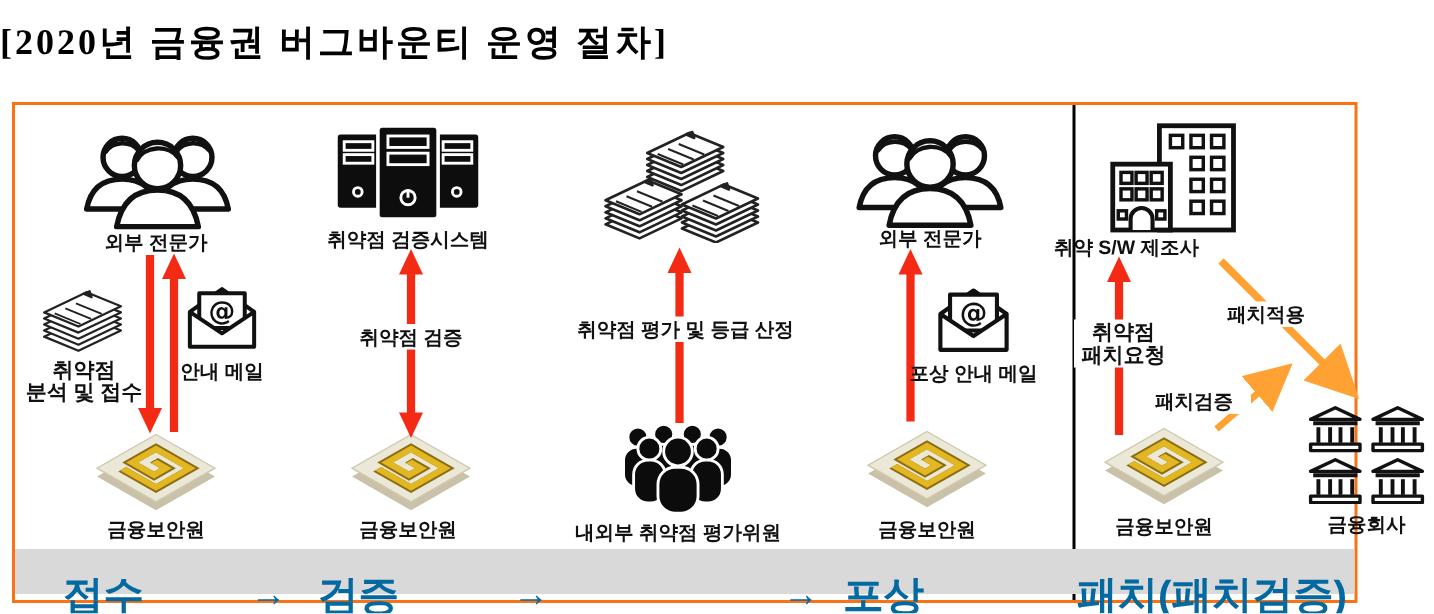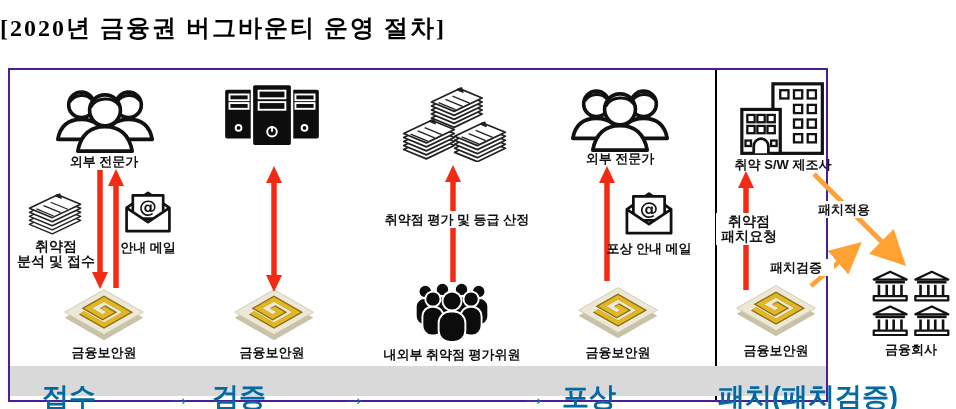--- a/index.html
+++ b/index.html
@@ -1,22 +1,22 @@
 <!DOCTYPE html>
 <html><head>
 <meta charset="utf-8">
 <style>
   html,body{margin:0;padding:0;background:#fff;}
   .page{position:relative;width:956px;height:409px;background:#fff;overflow:hidden;
         font-family:"Liberation Sans",sans-serif;}
   .title{position:absolute;top:12px;left:0;width:956px;
          font-family:"Liberation Serif",serif;font-weight:700;font-size:24px;
          letter-spacing:2px;color:#000;}
-  .frame{position:absolute;left:8px;top:68px;width:820px;height:334px;
-         border:2px solid #4c1d95;box-sizing:border-box;}
+  .frame{position:absolute;left:8px;top:68px;width:897px;height:334px;
+         border:2px solid #f97316;box-sizing:border-box;}
   .divider{position:absolute;left:705px;top:0;width:2px;height:100%;background:#000;}
   .band{position:absolute;left:0;top:296px;width:100%;height:30px;background:#d9d9d9;}
   .band span{position:absolute;top:0;height:30px;line-height:30px;text-align:left;
              font-weight:700;font-size:27px;color:#0369a1;white-space:nowrap;margin-top:16px;}
   .band .flowarrow{font-size:24px;font-weight:400;}
   .lbl{position:absolute;text-align:center;font-weight:700;font-size:13px;color:#111;
        line-height:15px;white-space:nowrap;z-index:3;}
   .lbl.small{font-size:14px;}
   .lbl.onarrow{background:#fff;padding:1px 2px;white-space:normal;}
   .icon{position:absolute;z-index:1;}
@@ -109,26 +109,28 @@
         <circle cx="84" cy="47" r="3"></circle>
       </g>
       <rect x="29" y="1" width="42" height="65" rx="3" fill="#0d0d0d" stroke="#fff" stroke-width="2.5"></rect>
       <g stroke="#fff" stroke-width="2" fill="none">
         <rect x="36" y="8" width="28" height="8"></rect>
           <rect x="36" y="20" width="28" height="8"></rect>
         <circle cx="50" cy="51" r="5"></circle>
           <line x1="50" y1="45" x2="50" y2="51"></line>
       </g>
     </svg>
+    <div class="lbl" style="left:192px;top:82px;width:140px">취약점 검증시스템</div>
 
     <svg class="arrow" style="left:255px;top:95px;width:18px;height:128px" viewBox="0 0 18 128">
       <line x1="9" y1="14" x2="9" y2="114" stroke="#f32b14" stroke-width="5.5"></line>
       <polygon points="1,18 17,18 9,1" fill="#f32b14"></polygon>
       <polygon points="1,110 17,110 9,127" fill="#f32b14"></polygon>
     </svg>
+    <div class="lbl onarrow" style="left:212px;top:146px;width:100px">취약점 검증</div>
 
     <svg class="icon" style="left:220px;top:214px;width:88px;height:60px" viewBox="0 0 94 64">
       <polygon points="47,12 89,36 47,60 5,36" fill="#c9c2a8"></polygon>
       <polygon points="47,6 89,30 47,54 5,30" fill="#ece8d8" stroke="#cfc8ae" stroke-width="1"></polygon>
       <g transform="translate(47,30) scale(1,0.57) rotate(45)" fill="none">
         <path d="M-16,18 L18,18 L18,-18 L-18,-18 L-18,8 L6,8 L6,-6 L-8,-6" stroke="#8a6d12" stroke-width="8"></path>
         <path d="M-16,17 L17,17 L17,-17 L-17,-17 L-17,7 L5,7 L5,-5 L-7,-5" stroke="#e3b722" stroke-width="6"></path>
       </g>
     </svg>
     <div class="lbl" style="left:214px;top:275px;width:96px">금융보안원</div>
@@ -243,21 +245,21 @@
             <rect x="30" y="36" width="8" height="8"></rect>
           <rect x="8" y="48" width="8" height="8"></rect>
             <rect x="19" y="48" width="8" height="8"></rect>
             <rect x="30" y="48" width="8" height="8"></rect>
           <rect x="6" y="64" width="6" height="6"></rect>
             <rect x="34" y="64" width="6" height="6"></rect>
         </g>
         <path d="M15,78 v-8 a8,8 0 0 1 16,0 v8" stroke-width="3"></path>
       </g>
     </svg>
-    <div class="lbl" style="left:708px;top:87px;width:130px">취약 S/W 제조사</div>
+    <div class="lbl" style="left:676px;top:87px;width:130px">취약 S/W 제조사</div>
 
     <svg class="arrow" style="left:727px;top:100px;width:18px;height:122px" viewBox="0 0 18 122">
       <line x1="9" y1="16" x2="9" y2="120" stroke="#f32b14" stroke-width="5.5"></line>
       <polygon points="1,18 17,18 9,1" fill="#f32b14"></polygon>
     </svg>
     <div class="lbl onarrow small" style="left:706px;top:143px;width:62px">
       <span>취약점</span><br>
       <span>패치요청</span>
     </div>
 

